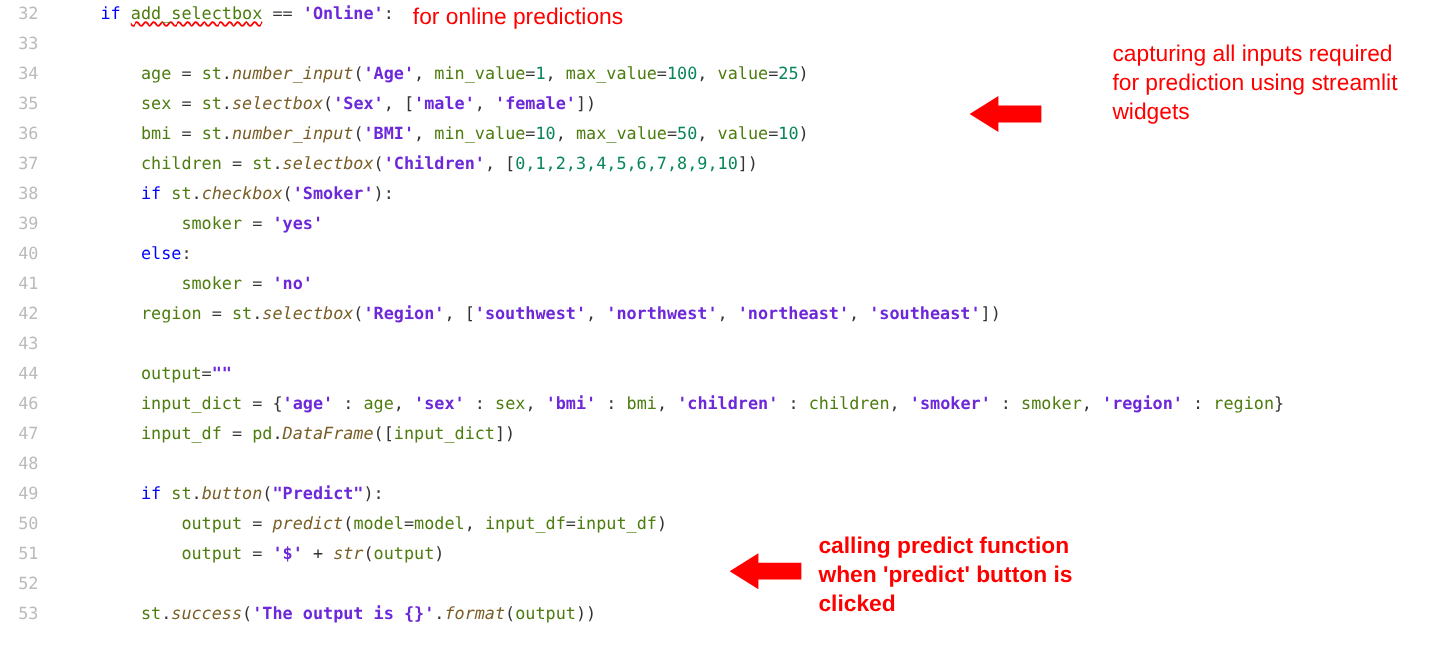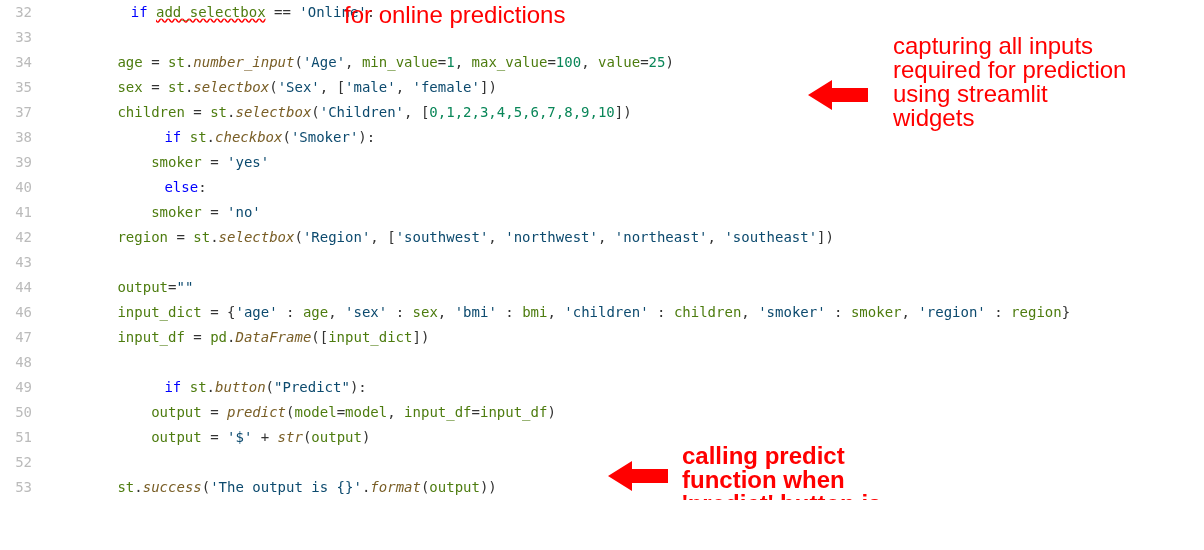--- a/index.html
+++ b/index.html
@@ -28,34 +28,34 @@
     text-align: right;
     padding-right: 18px;
     color: #bbb;
     font-family: Consolas, monospace;
     user-select: none;
   }
   .code {
     white-space: pre;
     font-family: Consolas, monospace;
   }
-  .kw  { color: #0000ff; margin-left: 47px; }   
+  .kw  { color: #0000ff; }   
   .fn  { color: #795e26; font-style: italic; }   
-  .str { color: #0c4a6e; }   
+  .str { color: #6d28d9; font-weight: bold; }   
   .num { color: #098658; }   
   .nm  { color: #4d7c0f; }
   .squiggle {
     border-bottom: 1px wavy #ff0000;
     text-decoration: underline wavy #ff0000;
     text-decoration-skip-ink: none;
   }
   .annotation {
     position: absolute;
     font-family: Arial, sans-serif;
-    font-size: 24px;
+    font-size: 19px;
     color: #ff0000;
     font-weight: 400;
     pointer-events: none;
   }
   .arrow {
     position: absolute;
     pointer-events: none;
   }
 </style>
 </head>
@@ -76,20 +76,24 @@
   <div class="line">
     <div class="lineno">34</div>
     <div class="code">        <span class="nm">age</span><span> = </span><span class="nm">st</span>.<span class="fn">number_input</span>(<span class="str">'Age'</span>, <span class="nm">min_value</span>=<span class="num">1</span>, <span class="nm">max_value</span>=<span class="num">100</span>, <span class="nm">value</span>=<span class="num">25</span>)</div>
   </div>
 
   <div class="line">
     <div class="lineno">35</div>
     <div class="code">        <span class="nm">sex</span><span> = </span><span class="nm">st</span>.<span class="fn">selectbox</span>(<span class="str">'Sex'</span>, [<span class="str">'male'</span>, <span class="str">'female'</span>])</div>
   </div>
 
+  <div class="line">
+    <div class="lineno">36</div>
+    <div class="code">        <span class="nm">bmi</span><span> = </span><span class="nm">st</span>.<span class="fn">number_input</span>(<span class="str">'BMI'</span>, <span class="nm">min_value</span>=<span class="num">10</span>, <span class="nm">max_value</span>=<span class="num">50</span>, <span class="nm">value</span>=<span class="num">10</span>)</div>
+  </div>
 
   <div class="line">
     <div class="lineno">37</div>
     <div class="code">        <span class="nm">children</span><span> = </span><span class="nm">st</span>.<span class="fn">selectbox</span>(<span class="str">'Children'</span>, [<span class="num">0,1,2,3,4,5,6,7,8,9,10</span>])</div>
   </div>
 
   <div class="line">
     <div class="lineno">38</div>
     <div class="code">        <span class="kw">if</span> <span class="nm">st</span>.<span class="fn">checkbox</span>(<span class="str">'Smoker'</span>)<span>:</span></div>
   </div>
@@ -162,21 +166,21 @@
 
   <div class="line">
     <div class="lineno">53</div>
     <div class="code">        <span class="nm">st</span>.<span class="fn">success</span>(<span class="str">'The output is {}'</span>.<span class="fn">format</span>(<span class="nm">output</span>))</div>
   </div>
 
 </div>
 
 <div class="annotation" style="left:344px; top:2px;">for online predictions</div>
 
-<div class="annotation" style="left:893px; top:34px; width:240px; line-height:24px;">capturing all inputs required for prediction using streamlit widgets</div>
+<div class="annotation" style="left:927px; top:34px; width:240px; line-height:24px;">capturing all inputs required for prediction using streamlit widgets</div>
 
 <svg class="arrow" style="left:808px; top:78px;" width="60" height="34">
   <polygon points="0,17 24,2 24,10 60,10 60,24 24,24 24,32" fill="#ff0000"></polygon>
 </svg>
 
 <div class="annotation" style="left:682px; top:444px; width:230px; line-height:24px;font-weight:bold;">calling predict function when 'predict' button is clicked</div>
 
 <svg class="arrow" style="left:608px; top:459px;" width="60" height="34">
   <polygon points="0,17 24,2 24,10 60,10 60,24 24,24 24,32" fill="#ff0000"></polygon>
 </svg>

